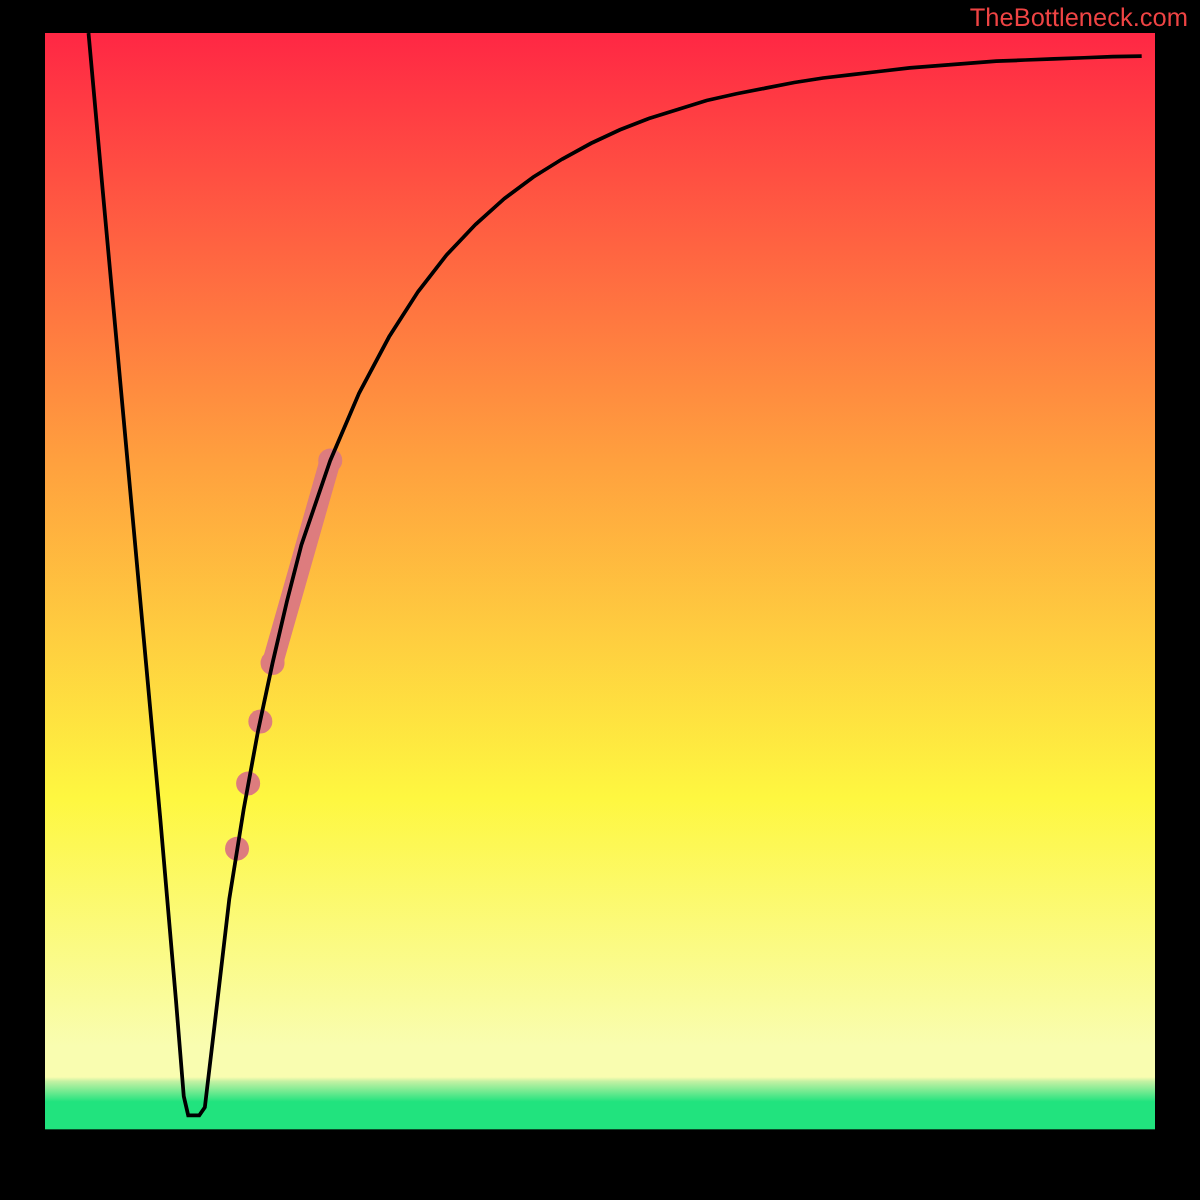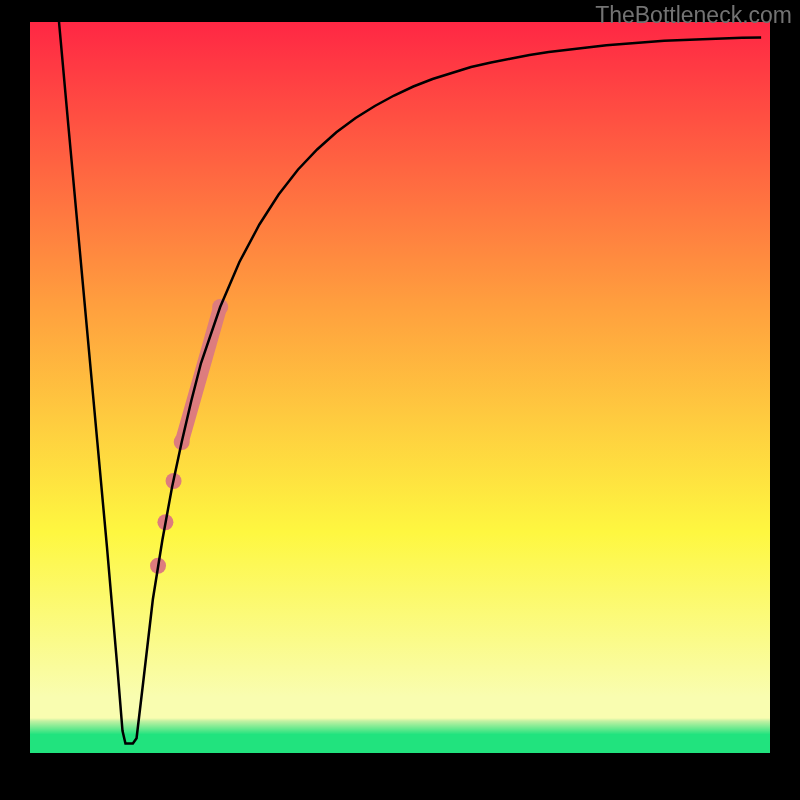--- a/index.html
+++ b/index.html
@@ -8,22 +8,22 @@
     width: 800px;
     height: 800px;
     overflow: hidden;
     background: #ffffff;
     font-family: sans-serif;
   }
   .attribution {
     position: absolute;
     top: 2px;
     right: 8px;
-    color: #737373;
-    font-size: 23px;
+    color: #ef4444;
+    font-size: 17px;
     z-index: 10;
   }
   svg {
     display: block;
   }
 </style>
 </head>
 <body>
 
 <div class="attribution">TheBottleneck.com</div>

